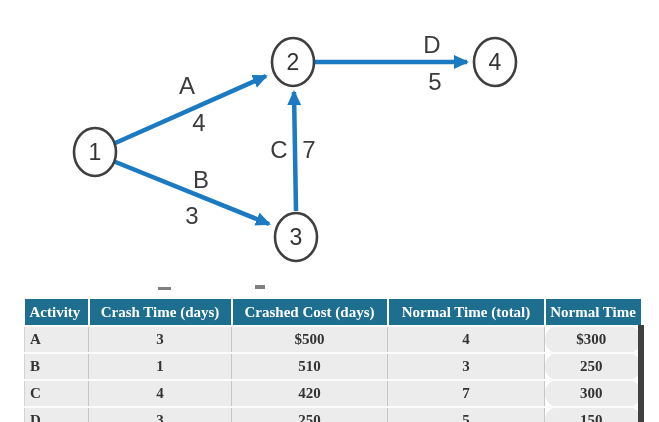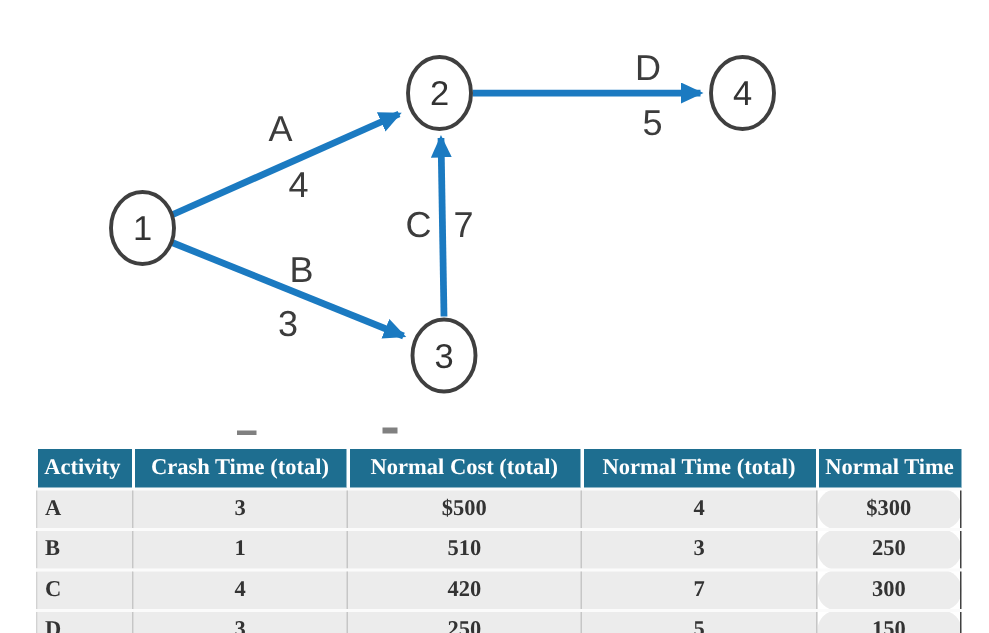--- a/index.html
+++ b/index.html
@@ -93,21 +93,21 @@
     text-align: center;
     border-left: 1px solid #c6c6c6;
     border-top: 2px solid #fbfbfb;
     border-bottom: 1px solid #d2d2d2;
   }
   .crash-table td:first-child {
     border-left: 1px solid #d2d2d2;
     text-align: left;
     padding-left: 5px;
   }
-  .crash-table td:last-child { border-right: 1px solid #404040; border-radius: 13px; }
+  .crash-table td:last-child { border-right: 6px solid #404040; border-radius: 13px; }
 
   .col-activity { width: 64px; }
   .col-crashtime { width: 143px; }
   .col-crashcost { width: 156px; }
   .col-normtime { width: 157px; }
   .col-normcost { width: 96px; }
 </style>
 </head>
 <body>
 
@@ -160,22 +160,22 @@
   <colgroup>
     <col class="col-activity">
     <col class="col-crashtime">
     <col class="col-crashcost">
     <col class="col-normtime">
     <col class="col-normcost">
   </colgroup>
   <thead>
     <tr>
       <th>Activity</th>
-      <th>Crash Time (total)</th>
-      <th>Normal Cost (total)</th>
+      <th>Crash Time (days)</th>
+      <th>Crashed Cost (days)</th>
       <th>Normal Time (total)</th>
       <th>Normal Time</th>
     </tr>
   </thead>
   <tbody>
     <tr>
       <td>A</td>
       <td>3</td>
       <td>$500</td>
       <td>4</td>

